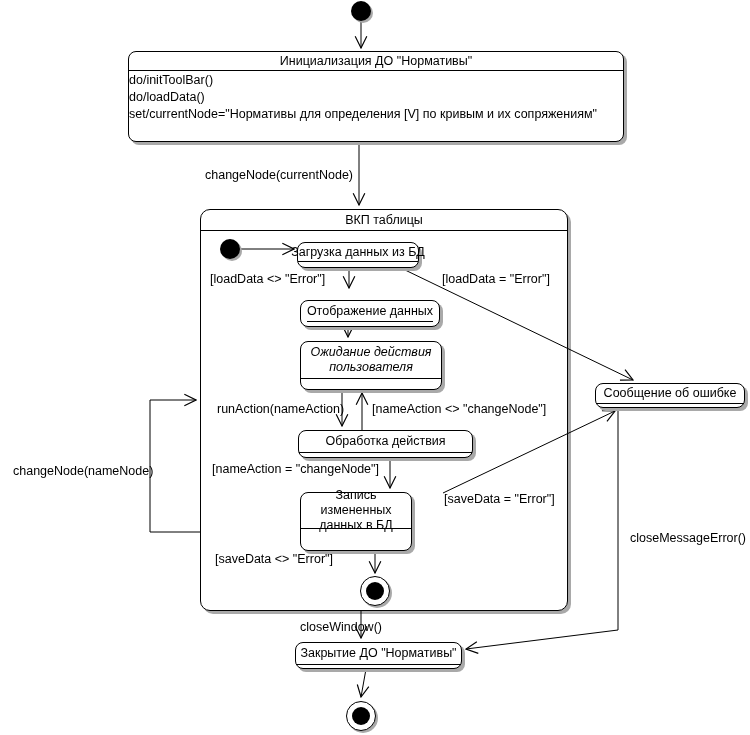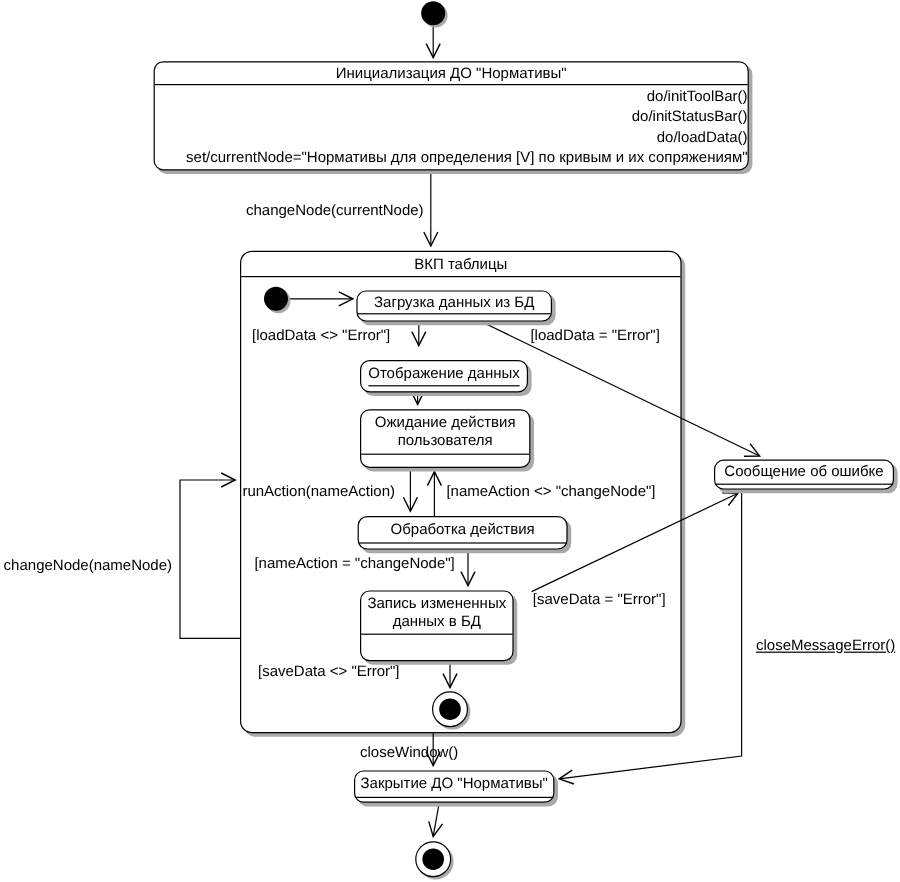--- a/index.html
+++ b/index.html
@@ -15,21 +15,21 @@
     box-sizing:border-box;
   }
   .state .title{
     display:flex;align-items:center;justify-content:center;
     border-bottom:1px solid #000;text-align:center;line-height:15px;
     padding:0 3px;flex:0 0 auto;
   }
   .state .title.nowrap{white-space:nowrap;padding:0;}
   .state .body{flex:1 1 auto;}
   .state .acts{padding-top:1px;}
-  .state .acts div{line-height:17px;text-align:right;white-space:nowrap;}
+  .state .acts div{line-height:17px;text-align:left;white-space:nowrap;}
   .composite{z-index:1;border-radius:10px;}
   .composite .title{padding-left:48px;}
   
   .lbl{position:absolute;white-space:nowrap;z-index:4;line-height:15px;}
   
   .dot{
     position:absolute;background:#000;border-radius:50%;
     box-shadow:2px 2px 0 #a9a9a9;z-index:3;
   }
   .final{
@@ -69,54 +69,53 @@
     <path d="M366,669 L361,697" marker-end="url(#arr)"></path>
     <path d="M618,408 L618,630 L466,649" marker-end="url(#arr)"></path>
   </svg>
 
   <div class="dot" style="left:351px;top:1px;width:20px;height:20px;"></div>
 
   <div class="state" style="left:128px;top:51px;width:496px;height:91px;">
     <div class="title nowrap" style="height:18px;">Инициализация ДО "Нормативы"</div>
     <div class="body acts">
       <div>do/initToolBar()</div>
-      <div>do/initStatusBar()</div>
       <div>do/loadData()</div>
       <div>set/currentNode="Нормативы для определения [V] по кривым и их сопряжениям"</div>
     </div>
   </div>
 
   <div class="state composite" style="left:200px;top:209px;width:368px;height:402px;">
     <div class="title nowrap" style="height:20px;">ВКП таблицы</div>
     <div class="body"></div>
   </div>
 
   <div class="dot" style="left:220px;top:239px;width:20px;height:20px;"></div>
 
-  <div class="state" style="left:297px;top:242px;width:163px;height:26px;">
+  <div class="state" style="left:297px;top:242px;width:122px;height:26px;">
     <div class="title nowrap" style="height:18px;">Загрузка данных из БД</div>
     <div class="body"></div>
   </div>
 
   <div class="state" style="left:300px;top:300px;width:140px;height:27px;align-items:center;">
     <div class="title nowrap" style="height:20px;">Отображение данных</div>
     <div class="body"></div>
   </div>
 
-  <div class="state" style="left:300px;top:341px;width:142px;height:49px;">
+  <div class="state" style="left:300px;top:341px;width:142px;height:49px;font-style:italic;">
     <div class="title" style="height:36px;">Ожидание действия пользователя</div>
     <div class="body"></div>
   </div>
 
   <div class="state" style="left:298px;top:430px;width:175px;height:28px;">
     <div class="title nowrap" style="height:21px;">Обработка действия</div>
     <div class="body"></div>
   </div>
 
-  <div class="state" style="left:300px;top:492px;width:128px;height:59px;">
+  <div class="state" style="left:300px;top:492px;width:112px;height:59px;">
     <div class="title" style="height:35px;">Запись измененных данных в БД</div>
     <div class="body"></div>
   </div>
 
   <div class="final" style="left:360px;top:576px;width:30px;height:30px;">
     <div class="inner"></div>
   </div>
 
   <div class="state" style="left:595px;top:383px;width:150px;height:25px;gap:44px;">
     <div class="title nowrap" style="height:19px;">Сообщение об ошибке</div>
@@ -128,22 +127,22 @@
     <div class="body"></div>
   </div>
 
   <div class="final" style="left:346px;top:701px;width:30px;height:30px;">
     <div class="inner"></div>
   </div>
 
   <div class="lbl" style="left:205px;top:168px;text-align:right;">changeNode(currentNode)</div>
   <div class="lbl" style="left:210px;top:272px;">[loadData &lt;&gt; "Error"]</div>
   <div class="lbl" style="left:442px;top:272px;">[loadData = "Error"]</div>
-  <div class="lbl" style="left:202px;top:402px;">runAction(nameAction)</div>
+  <div class="lbl" style="left:217px;top:402px;">runAction(nameAction)</div>
   <div class="lbl" style="left:372px;top:402px;">[nameAction &lt;&gt; "changeNode"]</div>
   <div class="lbl" style="left:212px;top:462px;">[nameAction = "changeNode"]</div>
   <div class="lbl" style="left:444px;top:492px;">[saveData = "Error"]</div>
   <div class="lbl" style="left:215px;top:552px;">[saveData &lt;&gt; "Error"]</div>
-  <div class="lbl" style="left:3px;top:464px;">changeNode(nameNode)</div>
+  <div class="lbl" style="left:13px;top:464px;">changeNode(nameNode)</div>
   <div class="lbl" style="left:272px;top:620px;margin-left:28px;">closeWindow()</div>
-  <div class="lbl" style="left:630px;top:531px;text-decoration:underline;">closeMessageError()</div>
+  <div class="lbl" style="left:630px;top:531px;">closeMessageError()</div>
 
 </div>
 
 </body></html>

